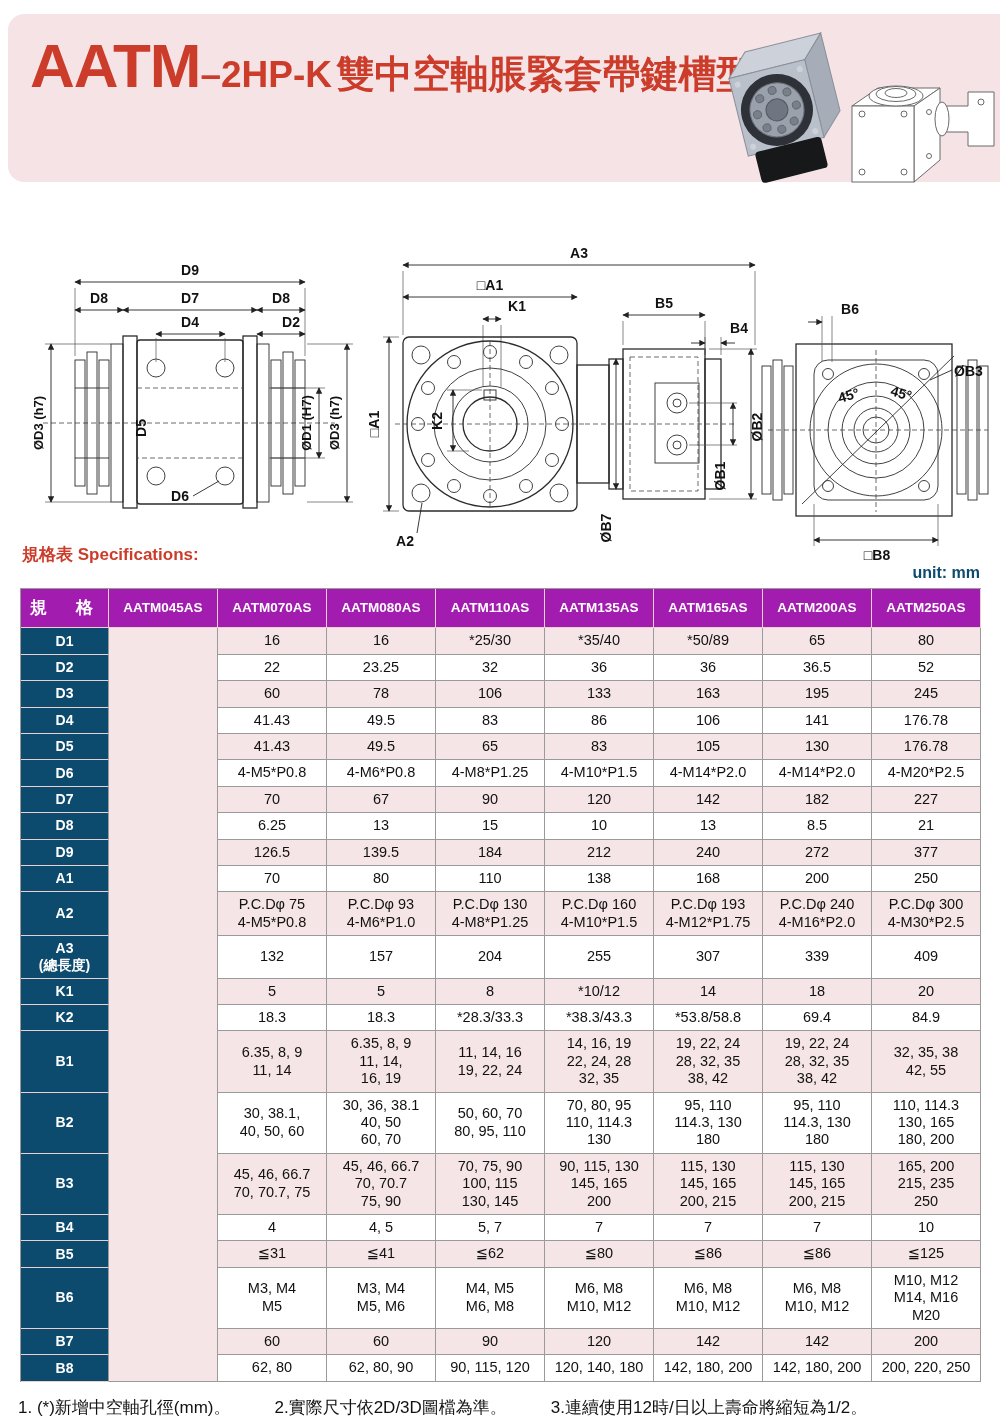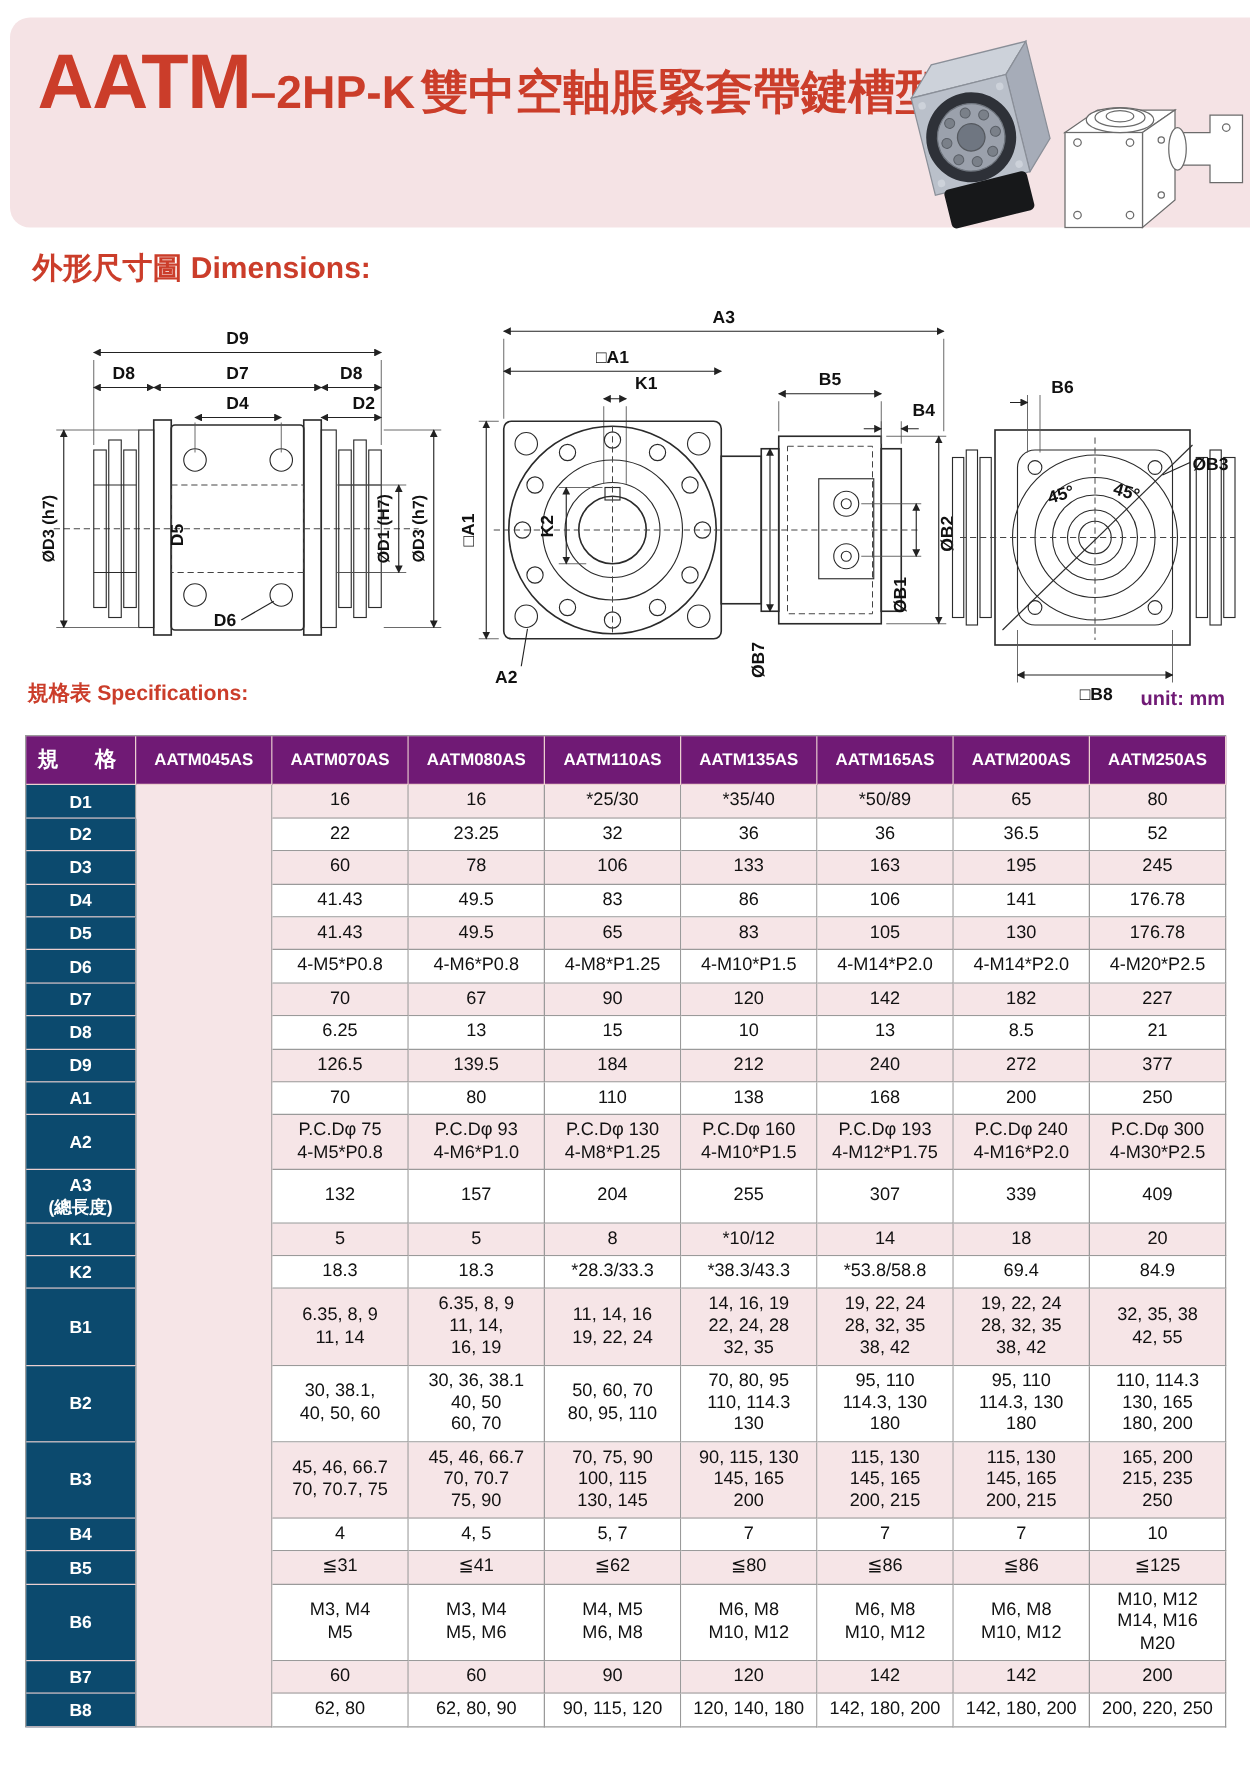--- a/index.html
+++ b/index.html
@@ -12,39 +12,39 @@
   .hero-title{position:absolute;left:22px;top:16px;color:#cb3d2a;white-space:nowrap;}
   .hero-title .t-big{font-size:62px;font-weight:bold;letter-spacing:-1px;}
   .hero-title .t-mid{font-size:37px;font-weight:bold;}
   .hero-title .t-cjk{font-size:38px;font-weight:bold;}
   .hero-sub{position:absolute;left:22px;top:104px;color:#cb3d2a;font-size:34px;font-weight:bold;white-space:nowrap;}
   .hero-img{position:absolute;}
 
   
   .dim-heading{position:absolute;left:26px;top:198px;color:#cb3d2a;font-size:24px;font-weight:bold;}
   .spec-heading{position:absolute;left:22px;top:543px;color:#cb3d2a;font-size:17px;font-weight:bold;text-align:right;}
-  .unit-label{position:absolute;right:20px;top:551px;color:#701a75;font-size:16px;font-weight:bold;}
+  .unit-label{position:absolute;right:20px;top:564px;color:#0c4a6e;font-size:16px;font-weight:bold;}
 
   
   .drw{position:absolute;}
   .out{fill:none;stroke:#2b2b2b;stroke-width:1.3;}
   .thin{fill:none;stroke:#2b2b2b;stroke-width:0.9;}
   .dash{stroke-dasharray:5 3;stroke-width:0.8;stroke:#444;fill:none;}
   .dim{stroke:#222;stroke-width:0.9;fill:none;}
   .ext{stroke:#555;stroke-width:0.7;fill:none;}
   text.lab{font-family:"Liberation Sans",sans-serif;font-size:14px;font-weight:bold;fill:#111;}
   text.lab2{font-family:"Liberation Sans",sans-serif;font-size:13px;font-weight:bold;fill:#111;}
 
   
   .spec-table{position:absolute;left:20px;top:588px;width:960px;border-collapse:separate;border-spacing:0;
               table-layout:fixed;border-top:1px solid #9a9a9a;border-left:1px solid #9a9a9a;}
   .spec-table th,.spec-table td{white-space:pre-line;text-align:center;vertical-align:middle;
               border-right:1px solid #9a9a9a;border-bottom:1px solid #9a9a9a;
               font-size:14.5px;line-height:1.2;padding:4px 1px;color:#111;}
-  .spec-table thead th{background:#701a75;color:#ffffff;font-size:13.5px;font-weight:bold;
+  .spec-table thead th{background:#a21caf;color:#ffffff;font-size:13.5px;font-weight:bold;
               border-right:1px solid #eccfcf;border-bottom:1px solid #eccfcf;padding:9px 1px;}
   .spec-table thead th.corner{font-size:17px;letter-spacing:6px;}
   .spec-table th.row-label{background:#0c4a6e;color:#ffffff;font-size:14px;font-weight:bold;
               border-right:1px solid #9a9a9a;border-bottom:1px solid #eccfcf;}
   .spec-table tr.stripe td{background:#f6e5e7;}
   .spec-table tr.plain td{background:#ffffff;}
   .spec-table td.merged-empty{background:#f6e5e7;}
 
   
   .footnotes{position:absolute;left:18px;top:1396px;width:970px;display:flex;gap:44px;
@@ -103,21 +103,20 @@
         <circle cx="18" cy="56" r="3"></circle>
           <circle cx="60" cy="56" r="3"></circle>
         <circle cx="18" cy="114" r="3"></circle>
           <circle cx="60" cy="114" r="3"></circle>
         <circle cx="85" cy="54" r="2.5"></circle>
           <circle cx="85" cy="98" r="2.5"></circle>
       </g>
     </svg>
   </div>
 
-  <div class="dim-heading">外形尺寸圖 Dimensions:</div>
 
   <svg class="drw" style="left:15px;top:248px;" width="345" height="295" viewBox="0 0 345 295">
     <defs>
       <marker id="ae" viewBox="0 0 10 10" refX="9" refY="5" markerWidth="7" markerHeight="7" orient="auto-start-reverse">
         <path d="M0,0 L10,5 L0,10 z" fill="#222"></path>
       </marker>
     </defs>
 
     <rect class="out" x="108" y="88" width="14" height="172"></rect>
     <rect class="out" x="122" y="92" width="106" height="164" rx="3"></rect>
@@ -614,14 +613,19 @@
           <td>62, 80, 90</td>
           <td>90, 115, 120</td>
           <td>120, 140, 180</td>
           <td>142, 180, 200</td>
           <td>142, 180, 200</td>
           <td>200, 220, 250</td>
         </tr>
       </tbody>
   </table>
 
+  <div class="footnotes">
+    <span>1. (*)新增中空軸孔徑(mm)。</span>
+    <span>2.實際尺寸依2D/3D圖檔為準。</span>
+    <span>3.連續使用12時/日以上壽命將縮短為1/2。</span>
+  </div>
 
 </div>
 
 </body></html>

